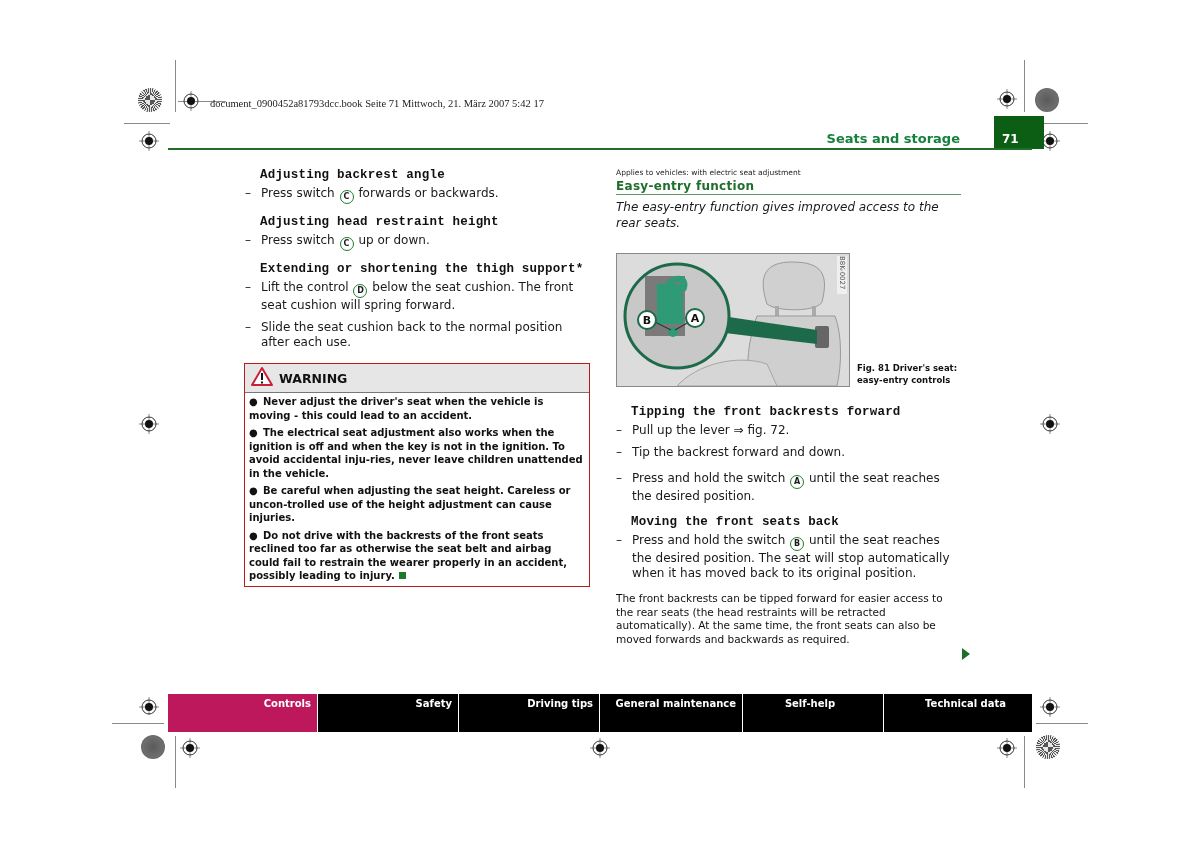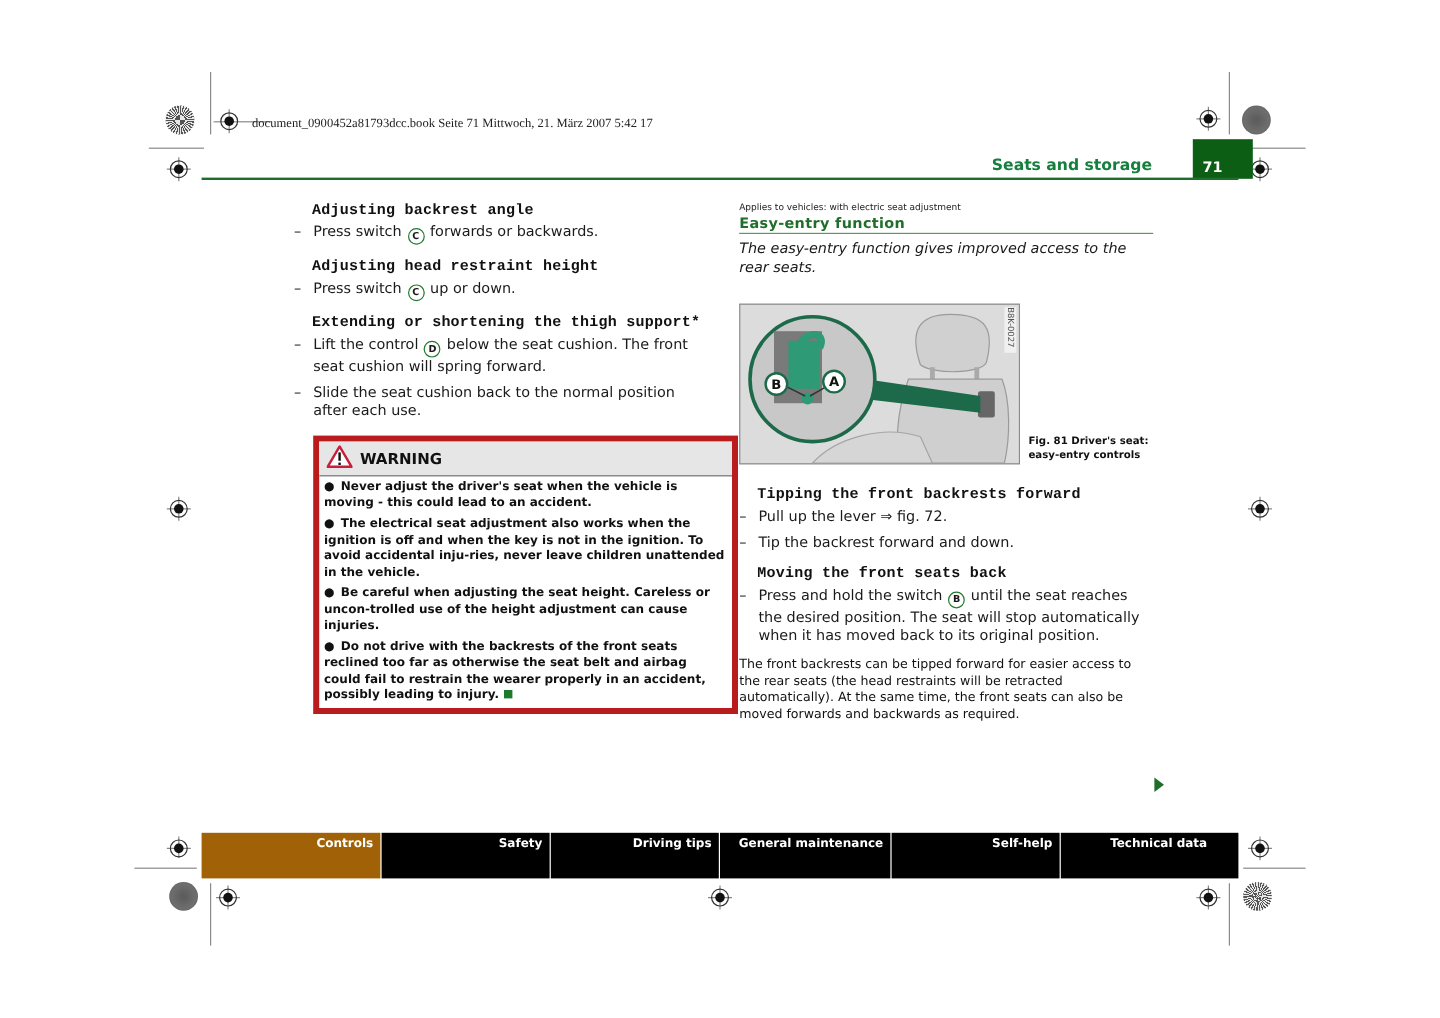--- a/index.html
+++ b/index.html
@@ -28,21 +28,21 @@
   .col-left { left:245px; top:168px; width:345px; }
   .col-right { left:616px; top:168px; width:345px; }
   h3 { font-size:12.5px; font-weight:bold; margin:0 0 4px 15px; letter-spacing:0.2px; color:#111;font-family:Liberation Mono, monospace; }
   .step { position:relative; padding-left:16px; font-size:12px; line-height:15px; margin:0 0 7px 0; }
   .step::before { content:"–"; position:absolute; left:0; top:0; }
   .sec { margin-bottom:11px; }
   .circ { display:inline-block; width:12px; height:12px; border:1.3px solid #1f7a2d; border-radius:50%;
           font-size:8px; line-height:12px; text-align:center; font-weight:bold; color:#1a1a1a; vertical-align:-2px; margin:0 1px; }
 
   
-  .warn { left:244px; top:363px; width:344px; border:5px solid #b91c1c;margin-left:17px; }
+  .warn { left:244px; top:363px; width:344px; border:1px solid #b91c1c; }
   .warn-head { background:#e6e6e6; height:28px; border-bottom:1px solid #777; display:flex; align-items:center; padding-left:6px; }
   .warn-head .lbl { font-weight:bold; font-size:12.5px; margin-left:6px; color:#111; }
   .warn-body { padding:2px 4px 3px 4px; font-size:10px; font-weight:bold; line-height:13.5px; color:#111; }
   .warn-body p { margin:0 0 4px 0; }
   .warn-body p .bul { display:inline-block; width:14px; }
   .endsq { display:inline-block; width:7px; height:7px; background:#1d7a2a; margin-left:4px; vertical-align:0; }
 
   
   .applies { font-size:7.5px; color:#222; margin-bottom:2px; }
   .title-green { font-size:12px; font-weight:bold; color:#1f6e2a; letter-spacing:0.3px; padding-bottom:1px; border-bottom:1.5px solid #5a9a62; margin-bottom:4px; }
@@ -51,21 +51,21 @@
   .fig-code { position:absolute; right:2px; top:2px; width:10px; height:38px; background:#f0f0f0; }
   .fig-code span { position:absolute; left:-13px; top:14px; transform:rotate(90deg); font-size:7px; color:#555; width:36px; white-space:nowrap; }
   .fig-caption { left:857px; top:362px; font-size:8.5px; font-weight:bold; line-height:12px; color:#111; width:110px; }
   .body-note { font-size:10.5px; line-height:13.5px; color:#111; margin-top:4px; }
   .cont-arrow { left:962px; top:648px; width:0; height:0; border-top:6px solid transparent; border-bottom:6px solid transparent; border-left:8px solid #1d6e28; }
 
   
   .nav { left:168px; top:694px; height:38px; display:flex; }
   .nav .tab { height:38px; background:#000000; color:#fff; font-weight:bold; font-size:10px; text-align:right;
               box-sizing:border-box; padding:4px 6px 0 0; margin-right:1px; }
-  .nav .tab.active { background:#a16207; }
+  .nav .tab.active { background:#be185d; }
 </style>
 </head>
 <body>
 
 <div>
 
   <div class="rosette light abs" style="left:138px;top:88px;"></div>
   <div class="vline" style="left:175px;top:60px;height:52px;"></div>
   <div class="hline" style="left:178px;top:101px;width:48px;"></div>
   <div class="reg" style="left:181px;top:91px;">
@@ -262,20 +262,25 @@
   </div>
 
   <div style="height:18px;"></div>
 
   <div class="sec">
     <h3>Tipping the front backrests forward</h3>
     <div class="step">Pull up the lever ⇒ fig. 72.</div>
     <div class="step">Tip the backrest forward and down.</div>
   </div>
   <div class="sec">
+    <div class="step">
+      <span>Press and hold the switch</span>
+      <span class="circ">A</span>
+      <span>until the seat reaches the desired position.</span>
+    </div>
   </div>
   <div class="sec">
     <h3>Moving the front seats back</h3>
     <div class="step">
       <span>Press and hold the switch</span>
       <span class="circ">B</span>
       <span>until the seat reaches the desired position. The seat will stop automatically when it has moved back to its original position.</span>
     </div>
   </div>
   <div class="body-note">The front backrests can be tipped forward for easier access to the rear seats (the head restraints will be retracted automatically). At the same time, the front seats can also be moved forwards and backwards as required.</div>
@@ -286,15 +291,15 @@
   <div>easy-entry controls</div>
 </div>
 
 <div class="abs cont-arrow"></div>
 
 <div class="abs nav">
   <div class="tab active" style="width:149px;">Controls</div>
   <div class="tab" style="width:140px;">Safety</div>
   <div class="tab" style="width:140px;">Driving tips</div>
   <div class="tab" style="width:142px;">General maintenance</div>
-  <div class="tab" style="width:140px;">Self-help</div>
+  <div class="tab" style="width:140px;text-align:center;">Self-help</div>
   <div class="tab" style="width:148px;padding-right:26px;">Technical data</div>
 </div>
 
 </body></html>

